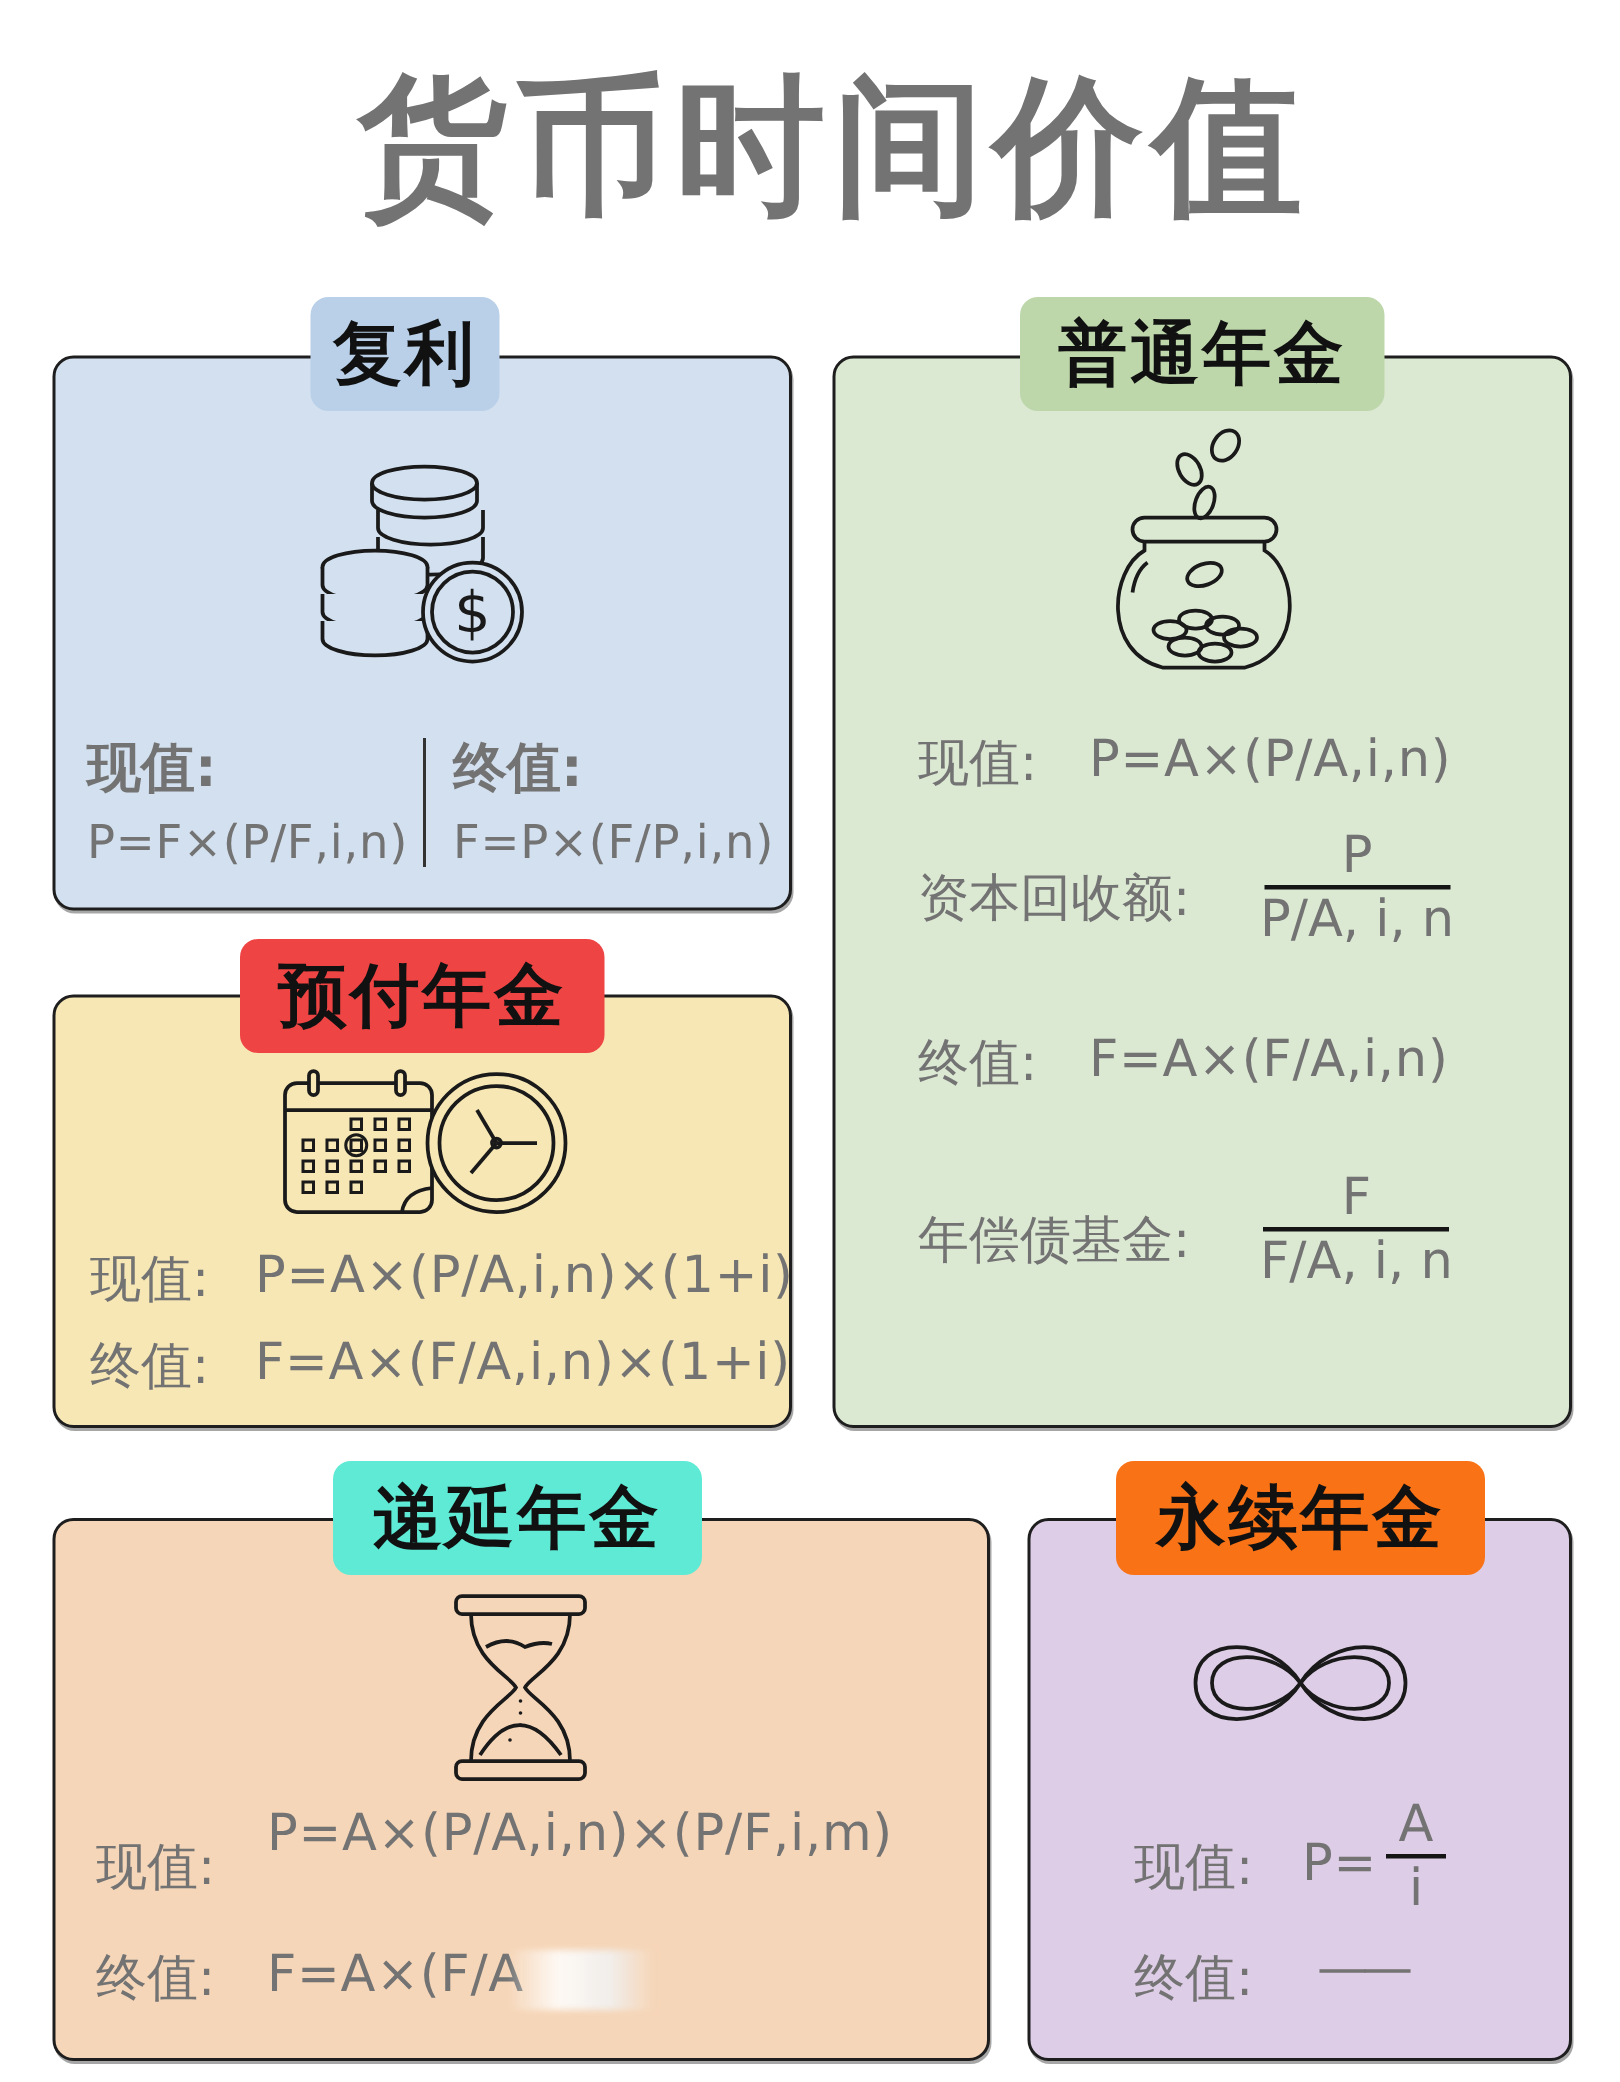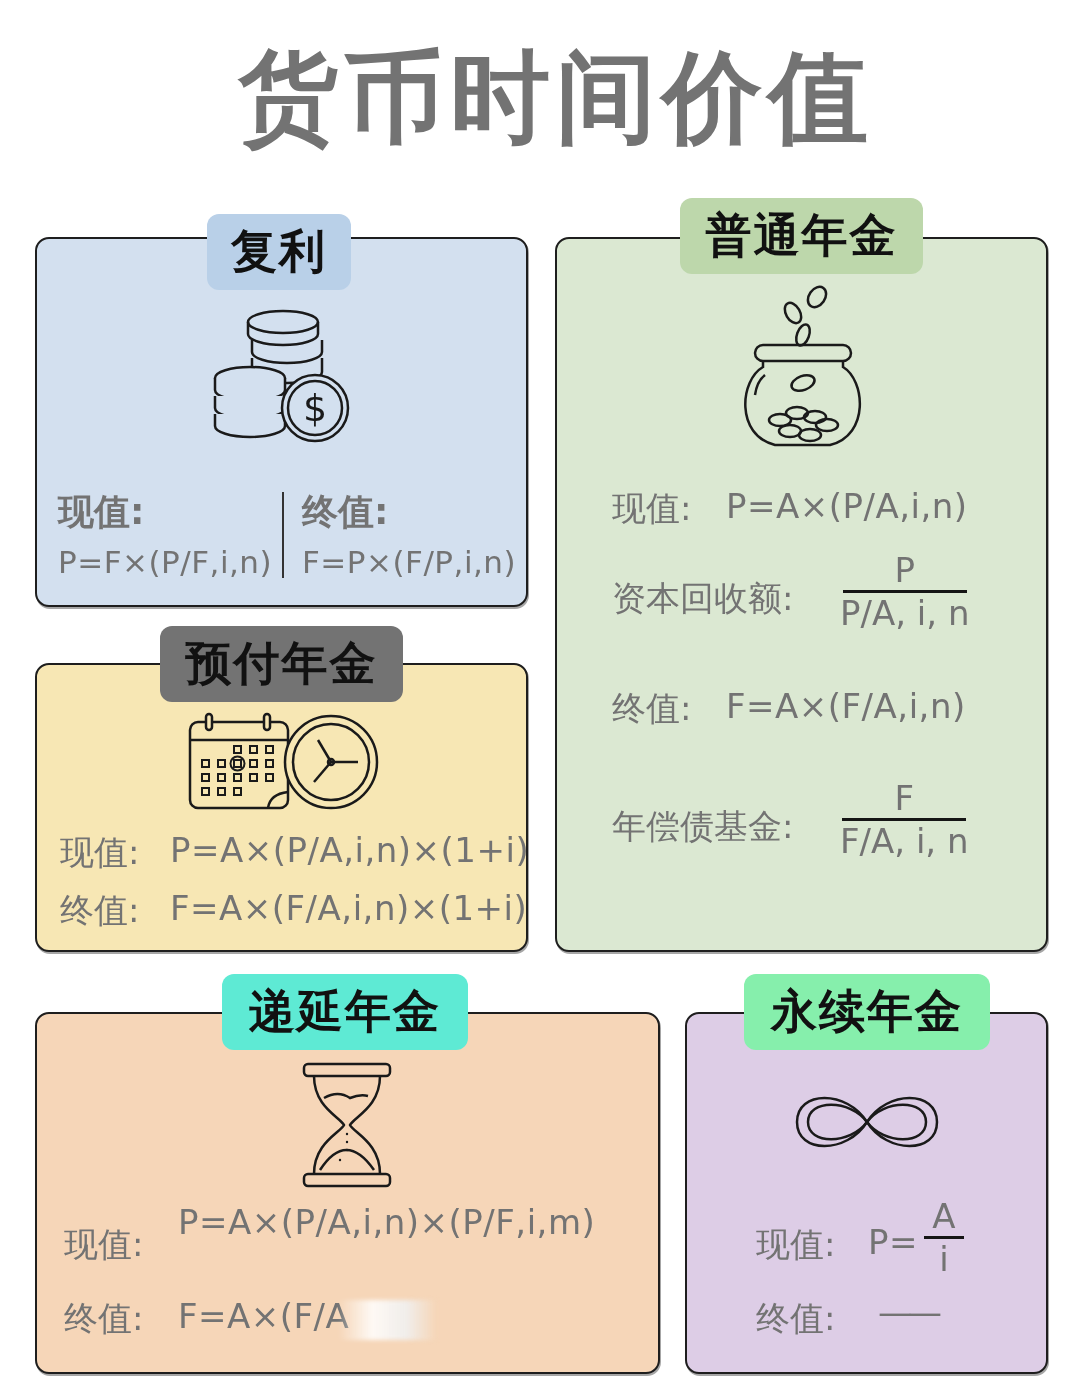--- a/index.html
+++ b/index.html
@@ -23,29 +23,29 @@
   .icon { position: absolute; }
   .txt { position: absolute; font-size: 34px; white-space: nowrap; color: #737373; }
   .mono { font-family: "DejaVu Sans", sans-serif; letter-spacing: 0.5px; }
   .frac { display: inline-flex; flex-direction: column; align-items: center; vertical-align: middle; }
   .frac .num { padding: 0 8px; line-height: 40px; }
   .frac .bar { width: 100%; height: 2.5px; background: #151515; }
   .frac .den { padding: 0 8px; line-height: 40px; text-align: center; }
 
   
   #card-compound { left: 35px; top: 237px; width: 493px; height: 370px; background: #d3e0ef; }
-  #tag-compound { left: 207px; top: 214px; width: 144px; background: #b9d0e8; }
+  #tag-compound { left: 207px; top: 198px; width: 126px; background: #b9d0e8; }
   #card-ordinary { left: 555px; top: 237px; width: 493px; height: 715px; background: #dbe8d2; }
   #tag-ordinary { left: 680px; top: 198px; width: 243px; background: #bdd7ab; }
   #card-prepaid { left: 35px; top: 663px; width: 493px; height: 289px; background: #f7e7b4; }
-  #tag-prepaid { left: 160px; top: 626px; width: 243px; background: #737373; }
+  #tag-prepaid { left: 160px; top: 626px; width: 243px; background: #ef4444; }
   #card-deferred { left: 35px; top: 1012px; width: 625px; height: 362px; background: #f6d6b8; }
   #tag-deferred { left: 222px; top: 974px; width: 246px; background: #5eead4; }
   #card-perpetual { left: 685px; top: 1012px; width: 363px; height: 362px; background: #ddcde6; }
-  #tag-perpetual { left: 744px; top: 974px; width: 246px; background: #86efac; }
+  #tag-perpetual { left: 744px; top: 974px; width: 246px; background: #f97316; }
 
   .divider { position: absolute; width: 2px; background: #333; }
 </style>
 </head>
 <body>
 
 <div class="main-title">货币时间价值</div>
 
 <div class="card" id="card-compound"></div>
 <div class="tag" id="tag-compound">复利</div>

